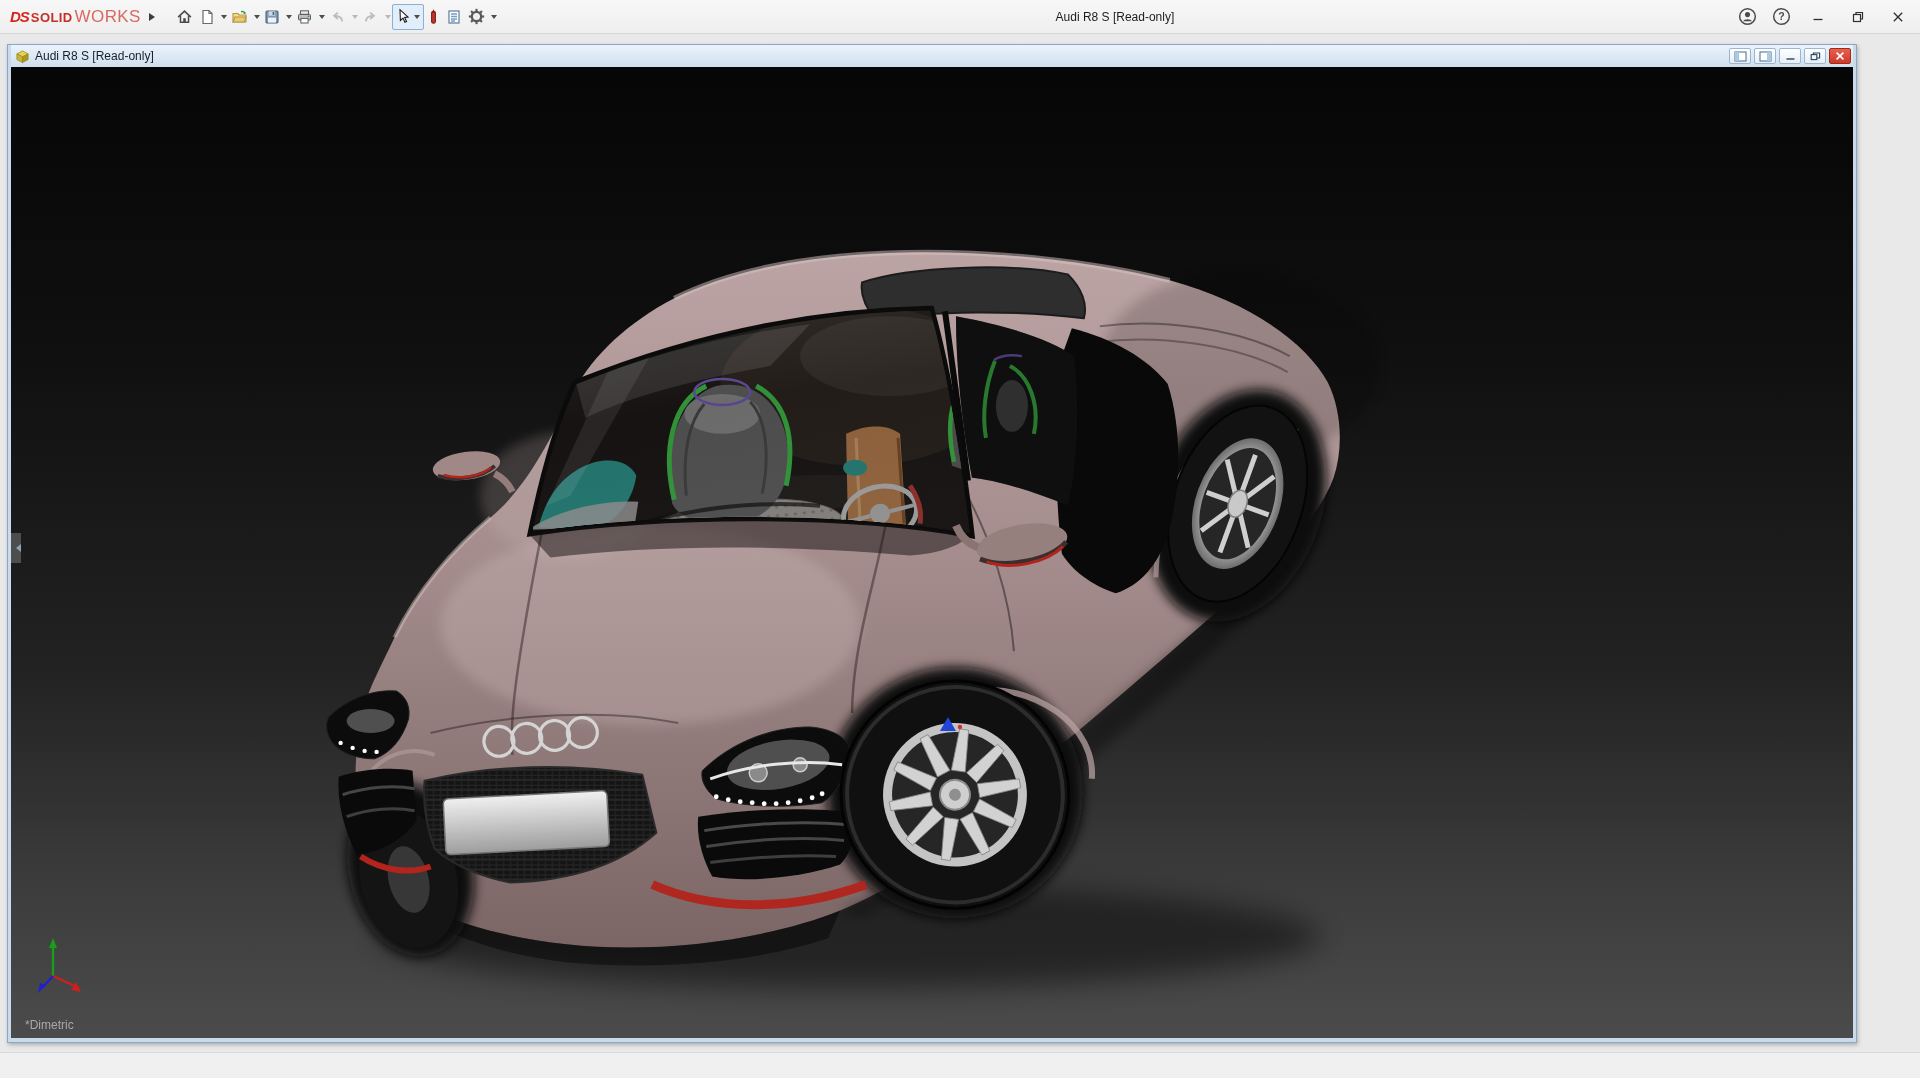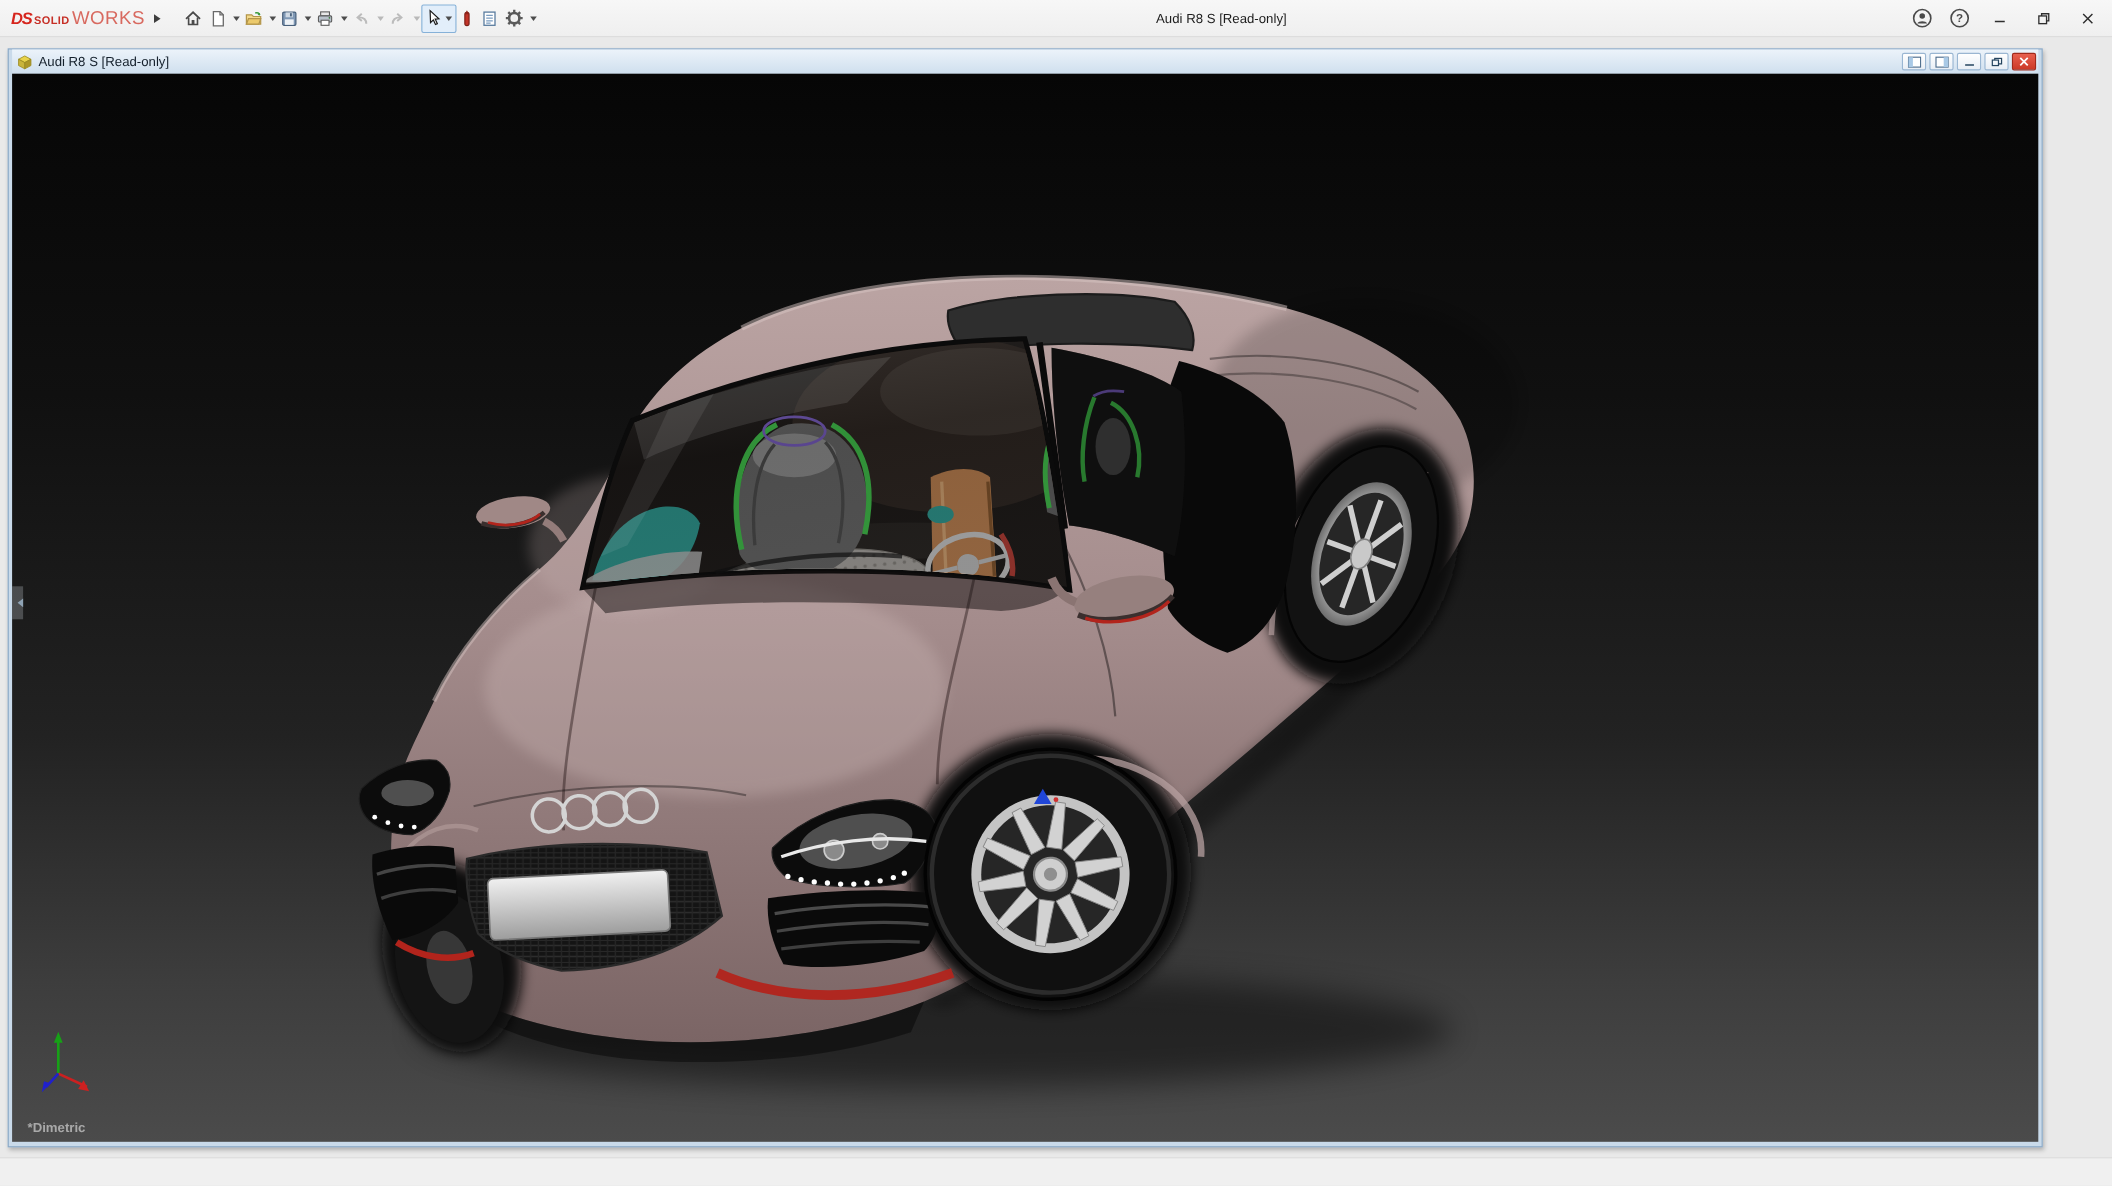--- a/index.html
+++ b/index.html
@@ -5,21 +5,21 @@
   * { margin:0; padding:0; box-sizing:border-box; }
   html,body { width:1920px; height:1078px; overflow:hidden;
     font-family:"Liberation Sans", sans-serif; background:#e9e9e9; }
   .app { position:relative; width:1920px; height:968px; }
 
   
   .appbar { height:34px; background:linear-gradient(#f7f7f7,#efefef);
     border-bottom:1px solid #d7d7d7; display:flex; align-items:center; padding:0 0 0 10px; }
   .brand { display:flex; align-items:baseline; gap:2px; cursor:pointer; }
   .brand-mark { font-style:italic; font-weight:bold; font-size:15px; color:#d6251d; letter-spacing:-1px; }
-  .brand-solid { font-weight:700; font-size:10px; color:#c62f26; letter-spacing:.4px; }
+  .brand-solid { font-weight:700; font-size:13px; color:#c62f26; letter-spacing:.4px; }
   .brand-works { font-weight:400; font-size:17px; color:#d8695f; letter-spacing:.4px; }
   .expander { width:18px; height:24px; display:flex; align-items:center; justify-content:center;
     background:none; border:none; cursor:pointer; margin-left:4px; }
   .tri-right { width:0; height:0; border:4px solid transparent; border-left:6px solid #3d3d3d; }
   .toolbar { display:flex; align-items:center; margin-left:10px; }
   .tbtn { display:flex; align-items:center; height:26px; padding:0 2px; background:none;
     border:1px solid transparent; border-radius:2px; cursor:pointer; }
   .tbtn svg { display:block; }
   .tbtn.active { background:#e2eefa; border-color:#86b1d8; }
   .chev { width:0; height:0; border:3px solid transparent; border-top:4px solid #4c4c4c; margin:4px 1px 0 3px; }
@@ -38,21 +38,21 @@
     padding:0 3px 3px 3px; }
   .doc-titlebar { height:22px; display:flex; align-items:center; gap:5px; padding:0 2px 0 4px;
     background:linear-gradient(#ecf3fa,#cfdfee); }
   .doc-title { font-size:12px; color:#15202c; flex:1; }
   .doc-controls { display:flex; align-items:center; gap:3px; }
   .dbtn { width:22px; height:16px; display:flex; align-items:center; justify-content:center;
     background:linear-gradient(#ffffff,#e8eef5); border:1px solid #9ab6d2; border-radius:2px; cursor:pointer; }
   .dbtn.close { background:linear-gradient(#e8604f,#cc3a28); border-color:#a02a1c; }
 
   .viewport { position:relative; width:100%; height:971px; overflow:hidden;
-    background:linear-gradient(180deg,#060606 0%,#101010 30%,#222222 62%,#3d3d3d 85%,#4b4b4b 100%);font-weight:bold; }
+    background:linear-gradient(180deg,#060606 0%,#101010 30%,#222222 62%,#3d3d3d 85%,#4b4b4b 100%); }
   .viewport svg.car { position:absolute; inset:0; width:100%; height:100%; }
   .triad { position:absolute; left:24px; bottom:40px; }
   .view-label { position:absolute; left:14px; bottom:6px; font-size:12px; color:#a9a9a9; }
   .panel-tab { position:absolute; left:0; top:48%; width:10px; height:30px; display:flex;
     align-items:center; justify-content:center; cursor:pointer; background:rgba(220,228,236,.25); }
   .panel-tab .tri-left { width:0; height:0; border:4px solid transparent; border-right:5px solid #8fa3b5; }
 
   
   .statusbar { height:26px; background:#f0f0f0; border-top:1px solid #d9d9d9; }
 </style>

